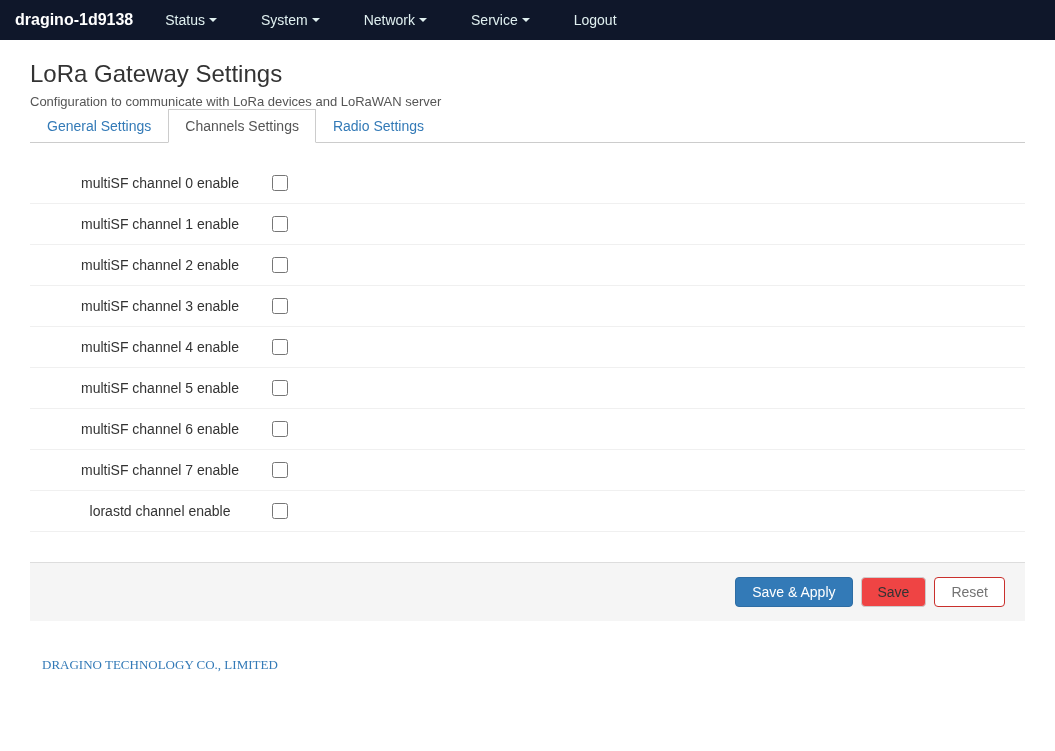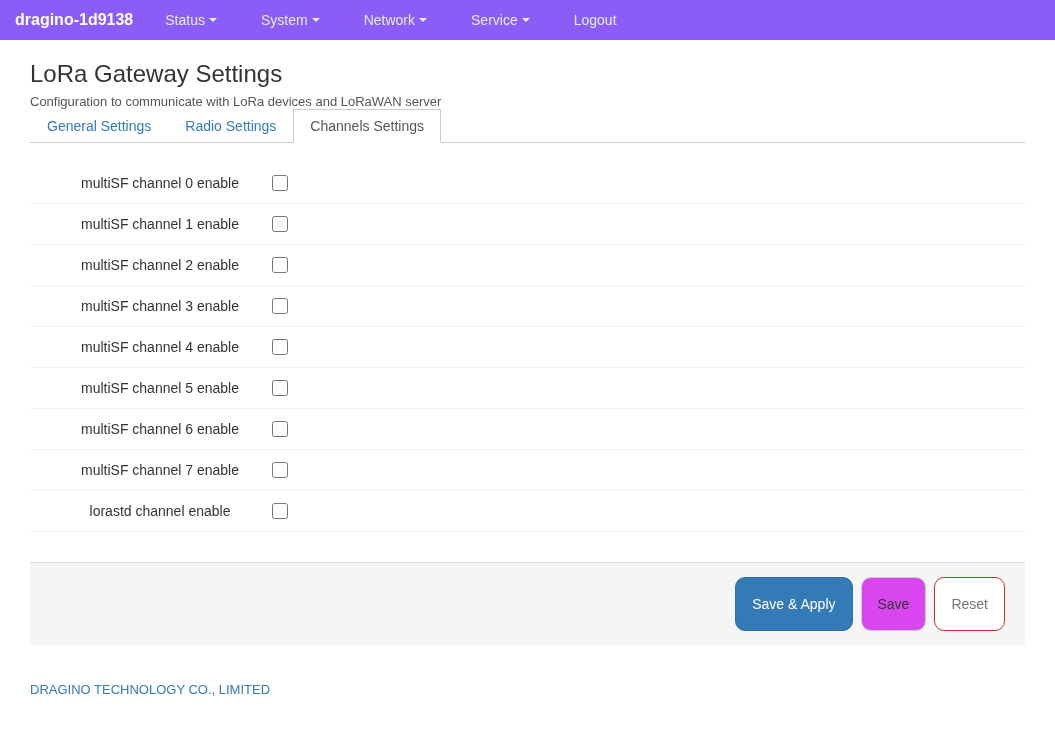--- a/index.html
+++ b/index.html
@@ -1,20 +1,20 @@
 <!DOCTYPE html>
 <html><head>
   <meta charset="utf-8">
   <style>
     * { box-sizing: border-box; margin: 0; padding: 0; }
     body { font-family: "Helvetica Neue", Helvetica, Arial, sans-serif; font-size: 14px; color: #333; background: #fff; }
 
     
     .navbar {
-      background-color: #8b5cf6;
+      background-color: #0f172a;
       padding: 12px 15px;
       display: flex;
       align-items: center;
       height: 40px;
     }
     .navbar-brand {
       color: #fff;
       font-size: 16px;
       font-weight: bold;
       margin-right: 20px;
@@ -121,48 +121,49 @@
       background: #f5f5f5;
       border-top: 1px solid #ddd;
       padding: 14px 20px;
       display: flex;
       justify-content: flex-end;
       gap: 8px;
       margin-top: 10px;
     }
 
     .btn {
-      padding: 18px 16px;
-      font-size: 14px;
-      border-radius: 10px;
+      padding: 6px 16px;
+      font-size: 14px;
+      border-radius: 4px;
       cursor: pointer;
       border: 1px solid transparent;
     }
 
     .btn-primary {
       background-color: #337ab7;
       color: #fff;
       border-color: #2e6da4;
     }
 
     .btn-default {
-      background-color: #d946ef;
+      background-color: #ef4444;
       color: #333;
       border-color: #ccc;
     }
 
     .btn-danger {
       background-color: #fff;
       color: #737373;
       border-color: #c9302c;
     }
 
     
     .page-footer {
-      padding: 16px 30px;
+      padding: 16px 42px;
+      font-family: Liberation Serif, serif;
     }
     .page-footer a {
       color: #337ab7;
       text-decoration: none;
       font-size: 13px;
     }
   </style>
 </head>
 <body>
 
@@ -188,22 +189,22 @@
 </nav>
 
 <div class="page-content">
   <h1 class="page-title">LoRa Gateway Settings</h1>
   <p class="page-subtitle">
     Configuration to communicate with LoRa devices and LoRaWAN server
   </p>
 
   <div class="tabs">
   <div class="tab">General Settings</div>
+      <div class="tab active">Channels Settings</div>
       <div class="tab">Radio Settings</div>
-      <div class="tab active">Channels Settings</div>
     </div>
 
   <div class="form-area">
   <div class="form-row">
         <label class="form-label">multiSF channel 0 enable</label>
         <input type="checkbox" class="form-checkbox" style="">
       </div>
       <div class="form-row">
         <label class="form-label">multiSF channel 1 enable</label>
         <input type="checkbox" class="form-checkbox" style="">

